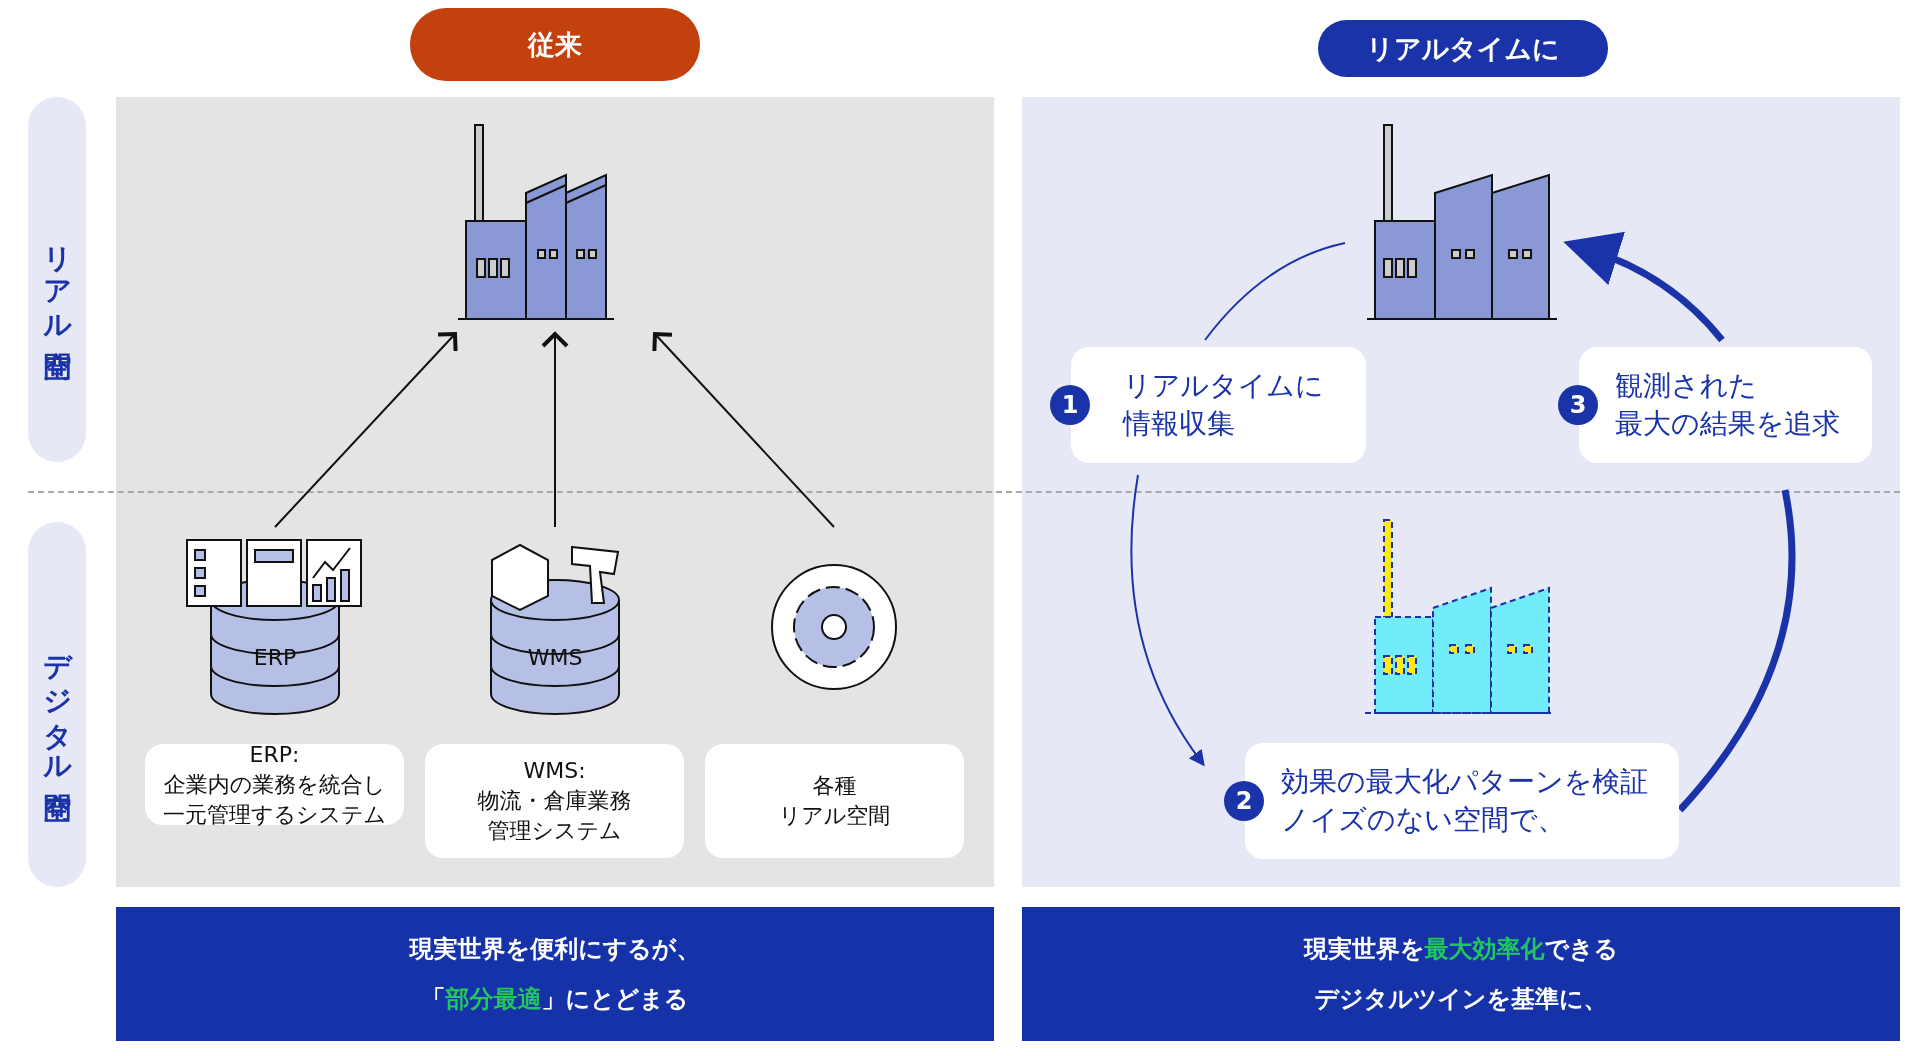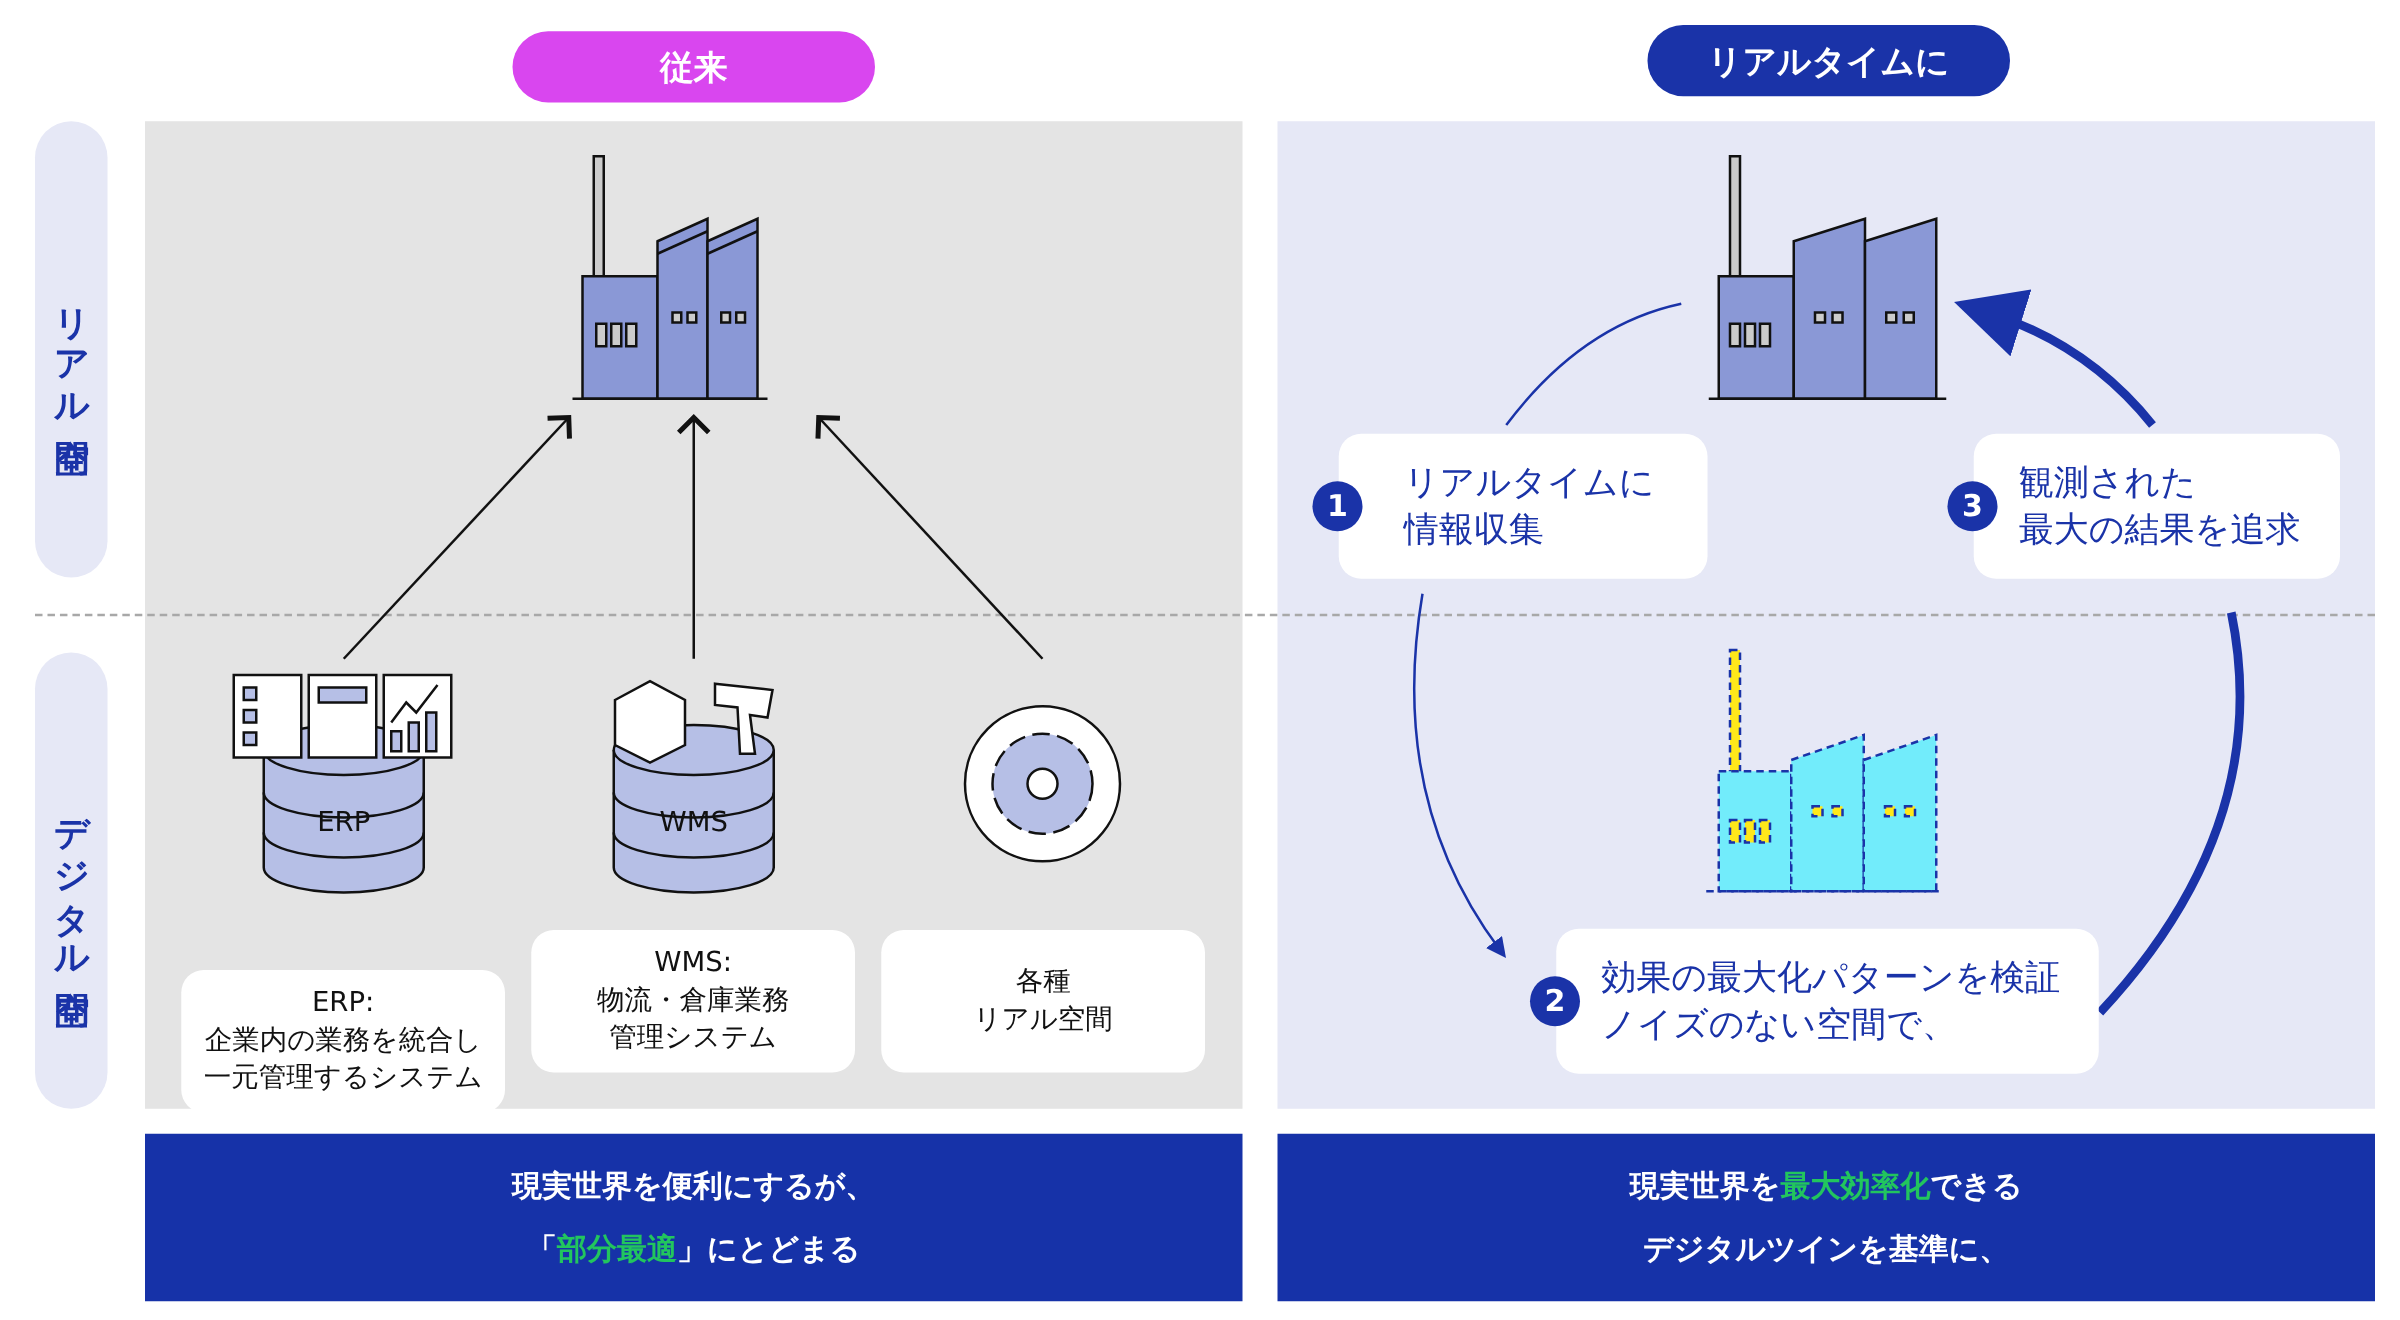--- a/index.html
+++ b/index.html
@@ -10,21 +10,21 @@
 .panel{position:absolute;top:97px;height:790px}
 .card{position:absolute;background:#fff;border-radius:18px;display:flex;flex-direction:column;align-items:center;justify-content:center;text-align:center;font-size:22px;line-height:30px;color:#111}
 .step{position:absolute;background:#fff;border-radius:18px;color:#1a33a8;font-weight:normal;font-size:28px;line-height:38px;display:flex;align-items:center}
 .num{position:absolute;width:40px;height:40px;border-radius:50%;background:#1a33a8;color:#fff;font-weight:bold;font-size:24px;display:flex;align-items:center;justify-content:center}
 .banner{position:absolute;top:907px;height:134px;background:#1632a8;color:#fff;font-weight:bold;font-size:24px;line-height:50px;display:flex;flex-direction:column;align-items:center;justify-content:center}
 .hl{color:#22c55e}
 </style>
 </head>
 <body>
 
-<div class="pill" style="left:410px;top:25px;width:290px;height:57px;background:#d946ef">従来</div>
+<div class="pill" style="left:410px;top:8px;width:290px;height:73px;background:#c2410c">従来</div>
 <div class="pill" style="left:1318px;top:20px;width:290px;height:57px;background:#1a33a8">リアルタイムに</div>
 
 <div class="side" style="top:97px;height:365px">リアル空間</div>
 <div class="side" style="top:522px;height:365px">デジタル空間</div>
 
 <div class="panel" style="left:116px;width:878px;background:#e4e4e4"></div>
 <div class="panel" style="left:1022px;width:878px;background:#e6e8f6"></div>
 
 <div class="abs" style="left:28px;top:491px;width:1872px;border-top:2px dashed #a8a8a8"></div>
 
@@ -123,21 +123,21 @@
     <rect x="1508" y="645" width="8" height="8" fill="#ffe81a"></rect>
       <rect x="1524" y="645" width="8" height="8" fill="#ffe81a"></rect>
   </g>
 
   <path d="M1205,340 Q1265,260 1345,243" fill="none" stroke="#1a33a8" stroke-width="2"></path>
   <path d="M1138,475 Q1110,640 1200,760" fill="none" stroke="#1a33a8" stroke-width="2" marker-end="url(#bh)"></path>
   <path d="M1680,810 Q1820,660 1785,490" fill="none" stroke="#1a33a8" stroke-width="7"></path>
   <path d="M1722,340 Q1670,275 1590,250" fill="none" stroke="#1a33a8" stroke-width="7" marker-end="url(#bh)"></path>
 </svg>
 
-<div class="card" style="left:145px;top:776px;width:259px;height:114px">
+<div class="card" style="left:145px;top:744px;width:259px;height:81px">
   <div>ERP:</div>
   <div>企業内の業務を統合し</div>
   <div>一元管理するシステム</div>
 </div>
 <div class="card" style="left:425px;top:744px;width:259px;height:114px">
   <div>WMS:</div>
   <div>物流・倉庫業務</div>
   <div>管理システム</div>
 </div>
 <div class="card" style="left:705px;top:744px;width:259px;height:114px">

